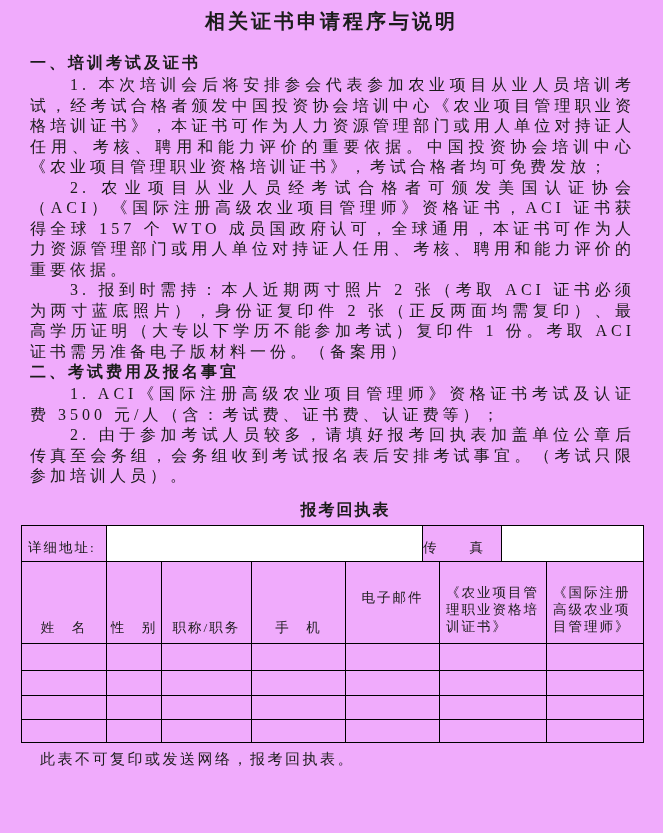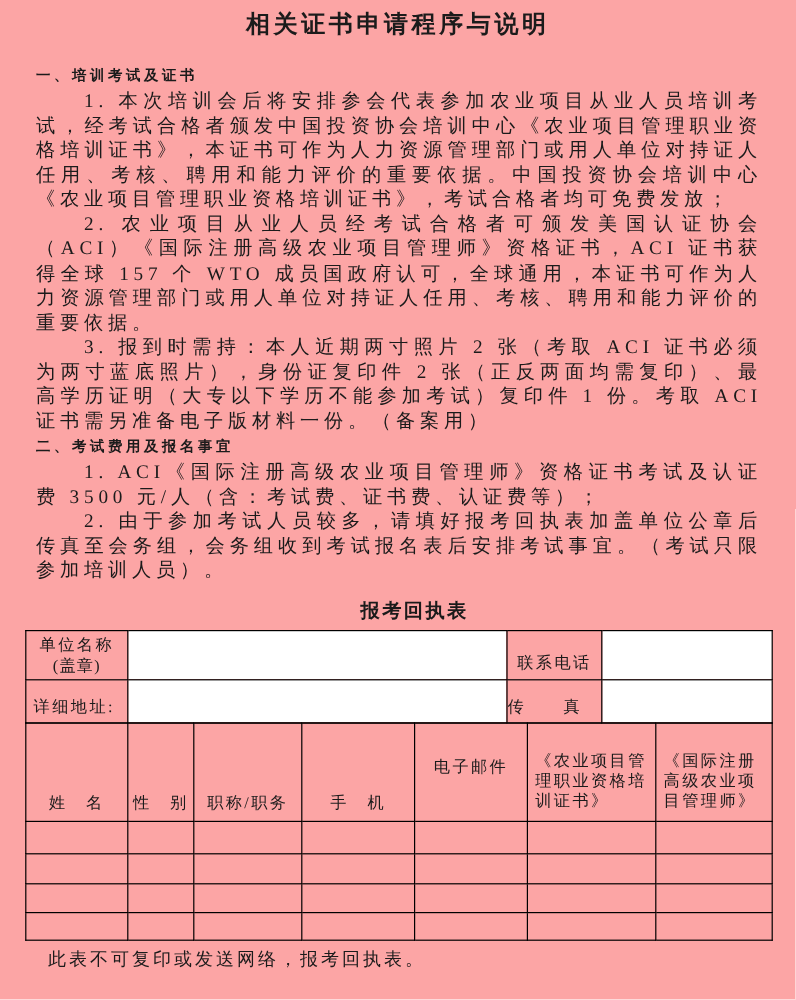--- a/index.html
+++ b/index.html
@@ -1,34 +1,34 @@
 <!DOCTYPE html>
 <html lang="zh"><head>
 <meta charset="utf-8">
 <style>
   html,body { margin:0; padding:0; background:#ffffff; }
   .page {
     position:relative;
     width:663px; height:833px;
-    background:#fca5a5;
+    background:#f0abfc;
     color:#1b1b1b;
     font-family:"Liberation Serif","DejaVu Serif",serif;
     overflow:hidden;
   }
   .doc-title {
     margin:8px 0 0 0;
     text-align:center;
     font-size:20px;
     font-weight:bold;
     letter-spacing:3px;
     line-height:27px;
   }
   .body-text { margin:18px 28px 0 30px; }
   .sec-heading {
-    font-size:12px;
+    font-size:16px;
     font-weight:bold;
     letter-spacing:3px;
     line-height:22px;
     margin:0;
     font-family:Liberation Mono, monospace;
   }
   .para {
     margin:0;
     font-size:16px;
     line-height:20.5px;
@@ -100,29 +100,20 @@
   <div class="form-title">报考回执表</div>
 
   <table class="tbl">
     <colgroup>
       <col style="width:85px">
         <col style="width:316px">
         <col style="width:79px">
         <col style="width:142px">
     </colgroup>
     <tbody>
-        <tr style="height:41px">
-      <td class="cell-unit">
-        <span class="l1">单位名称</span>
-        <span class="l2">(盖章)</span>
-      </td>
-      <td class="cell-blank"></td>
-      <td class="cell-sidelabel">联系电话</td>
-      <td class="cell-blank"></td>
-    </tr>
     <tr style="height:36px">
       <td class="cell-addr">详细地址:</td>
       <td class="cell-blank"></td>
       <td class="cell-fax">传　　真</td>
       <td class="cell-blank"></td>
     </tr>
   </tbody>
     </table>
 
   <table class="tbl tbl-bottom">

